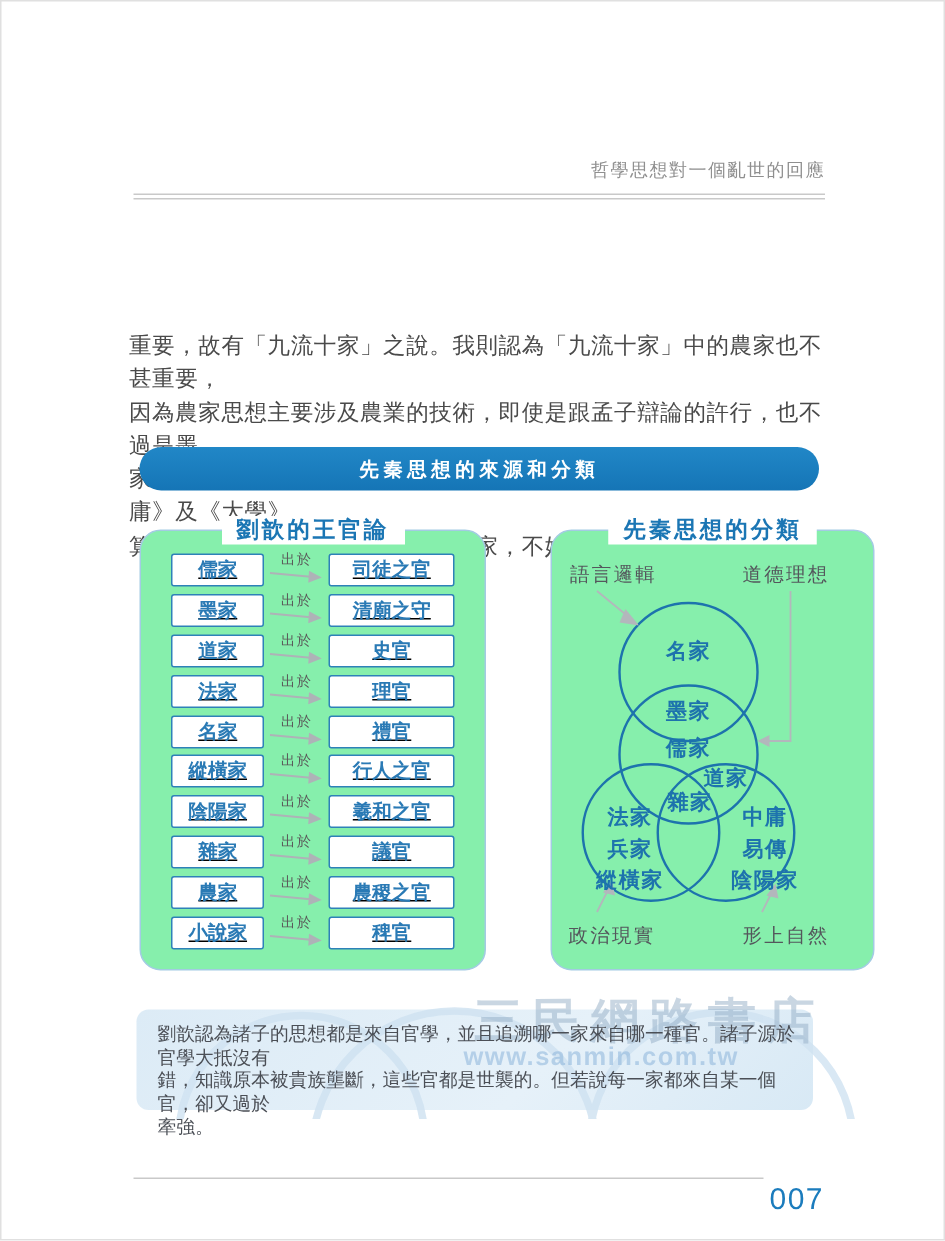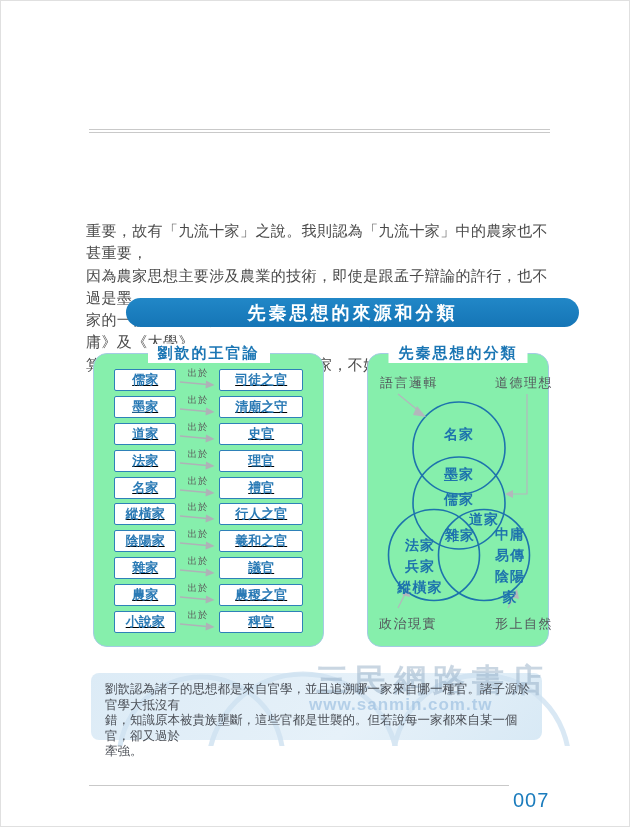--- a/index.html
+++ b/index.html
@@ -9,27 +9,27 @@
   
   .running-head{position:absolute;top:104px;left:0;width:549px;text-align:right;font-size:12px;color:#8f8f8f;letter-spacing:1px;}
   .head-rule{position:absolute;top:128px;left:88px;width:461px;height:4px;border-top:1px solid #c9c9c9;border-bottom:1px solid #c9c9c9;}
 
   
   .body-par{position:absolute;top:171px;left:85px;width:470px;font-size:15px;line-height:22.3px;color:#4a4a4a;white-space:pre-line;letter-spacing:0.4px;margin-top:48px;}
 
   
   .pill{position:absolute;top:297px;left:92px;width:453px;height:29px;border-radius:15px;
         background:linear-gradient(180deg,#2187c7 0%,#1575b6 100%);
-        color:#ffffff;font-size:18px;font-weight:bold;letter-spacing:3px;
-        display:flex;align-items:center;justify-content:center;margin-left:33px;}
+        color:#ffffff;font-size:13px;font-weight:bold;letter-spacing:3px;
+        display:flex;align-items:center;justify-content:center;}
 
   
   .panel{position:absolute;top:352px;height:294px;border:1.5px solid #a3cbe3;border-radius:14px;background:#86efac;text-decoration:underline;}
   .panel-left{left:92px;width:231px;}
-  .panel-right{left:366px;width:182px;}
+  .panel-right{left:366px;width:216px;}
   .panel-title{position:absolute;top:-10px;left:50%;transform:translateX(-50%);background:#ffffff;
                padding:0 10px;color:#1b76b4;font-size:15px;font-weight:bold;letter-spacing:2px;white-space:nowrap;}
 
   
   .rows{display:flex;flex-direction:column;justify-content:space-evenly;height:100%;padding:10px 0 8px 0;}
   .row{display:flex;align-items:center;padding:0 20px 0 20px;height:21px;}
   .sbox,.obox{height:22px;border:1.5px solid #2e81b8;border-radius:2px;color:#2a7ab5;
               font-size:13px;font-weight:bold;display:flex;align-items:center;justify-content:center;background:#fff;}
   .sbox{width:73px;}
   .obox{width:98px;margin-left:auto;}
@@ -58,20 +58,21 @@
 
   
   .foot-rule{position:absolute;top:784px;left:88px;width:420px;height:1px;background:#c9c9c9;}
   .page-num{position:absolute;top:772px;left:512px;font-size:20px;color:#1b7cbd;letter-spacing:1px;margin-top:16px;}
 </style>
 </head>
 <body>
 
 <div class="page">
 
+  <div class="running-head">哲學思想對一個亂世的回應</div>
   <div class="head-rule"></div>
 
   <div class="body-par">重要，故有「九流十家」之說。我則認為「九流十家」中的農家也不甚重要，
 因為農家思想主要涉及農業的技術，即使是跟孟子辯論的許行，也不過是墨
 家的一個旁支。剛好我在這裏講的也有十家思想，《易傳》、《中庸》及《大學》
 算作一家，但其實這家又可歸入儒家，不妨戲稱為「新九流十家」。</div>
 
   <div class="pill">先秦思想的來源和分類</div>
 
   <div class="panel panel-left">

